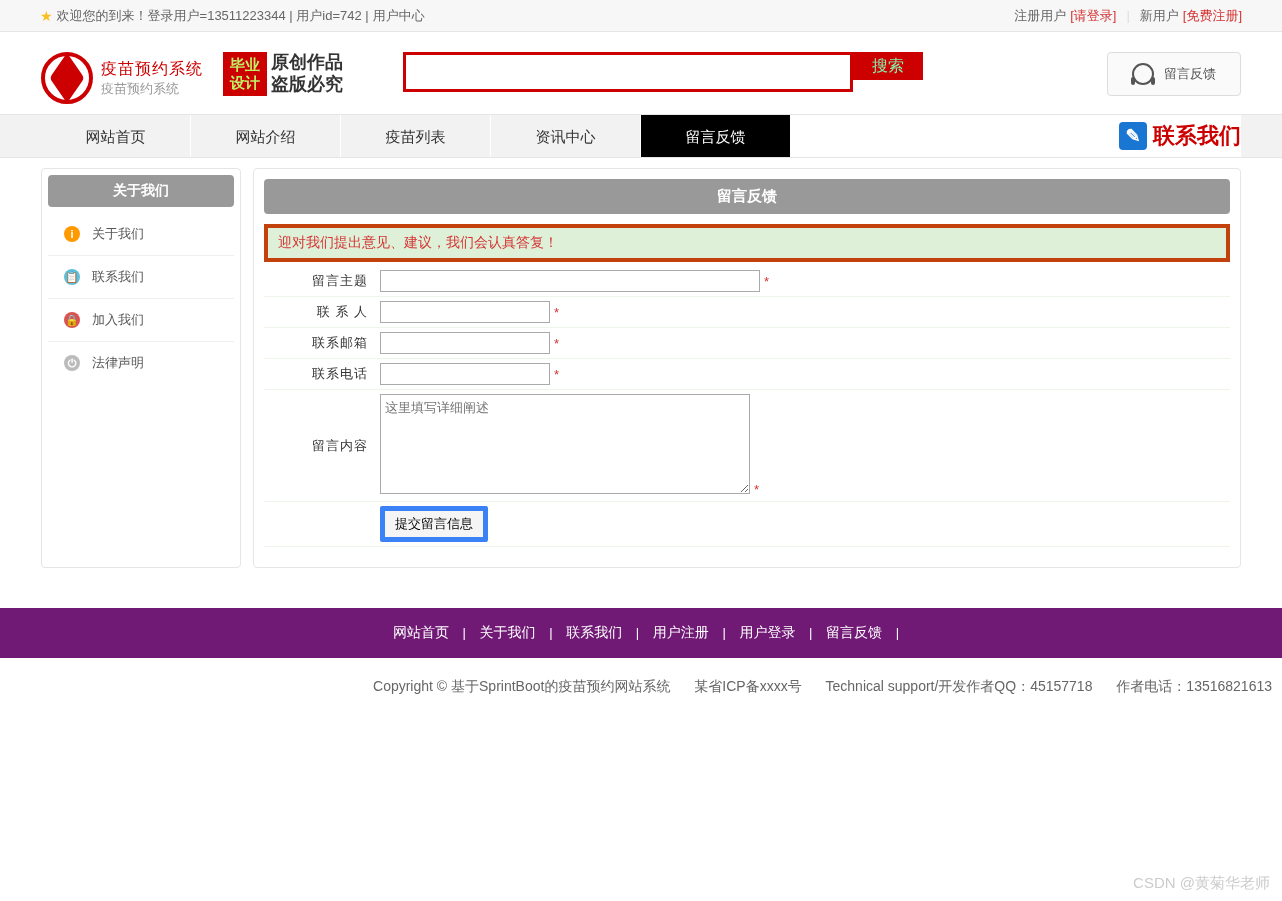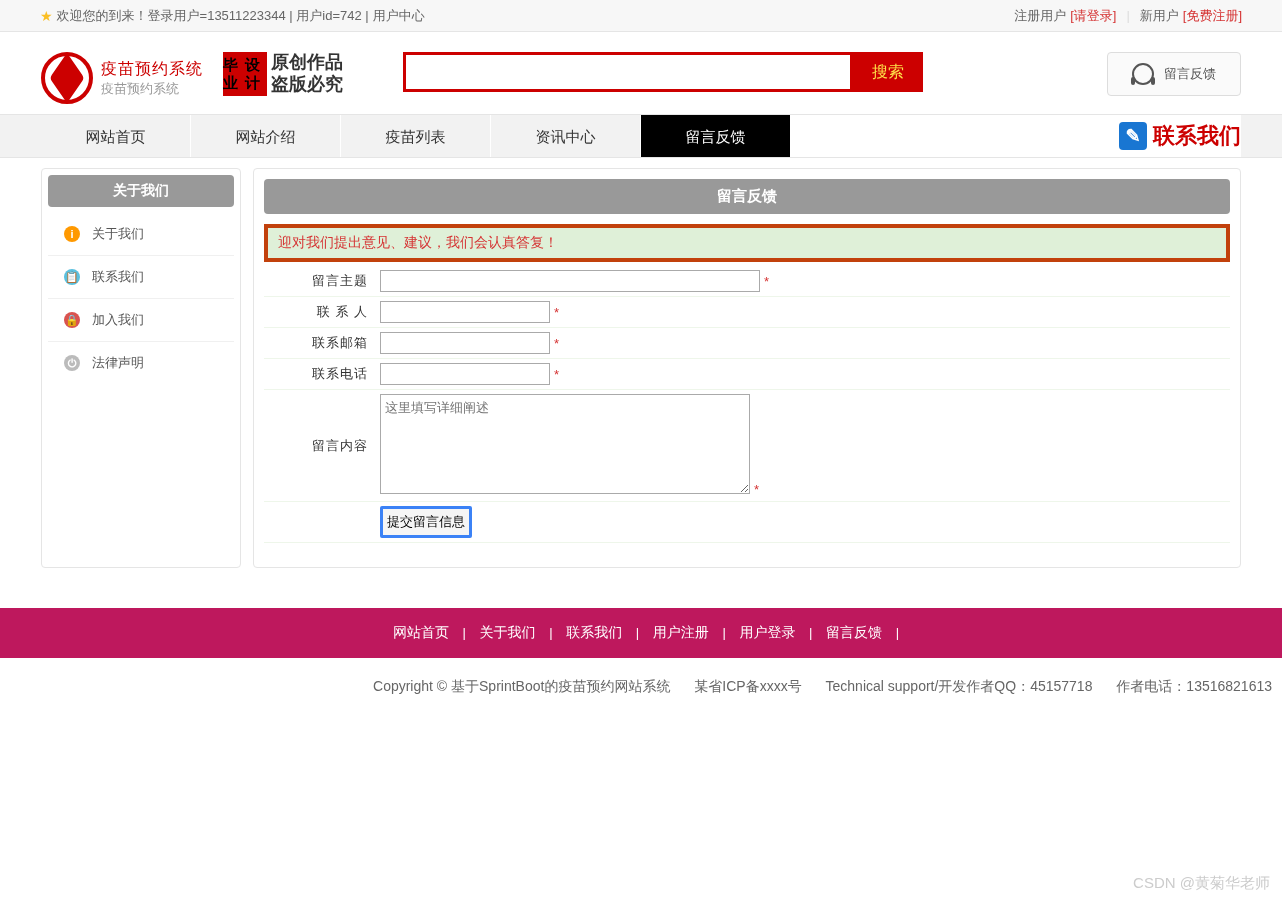--- a/index.html
+++ b/index.html
@@ -10,26 +10,26 @@
     .topbar a { color: #666; text-decoration: none; }
     .topbar .red { color: #d53333; }
     .header { max-width: 1200px; margin: 0 auto; padding: 20px 0 10px 0; display: flex; align-items: flex-start; gap: 20px; }
     .logo-block { display: flex; align-items: center; gap: 8px; }
     .logo-circle { width: 52px; height: 52px; border: 4px solid #c00; border-radius: 50%; position: relative; display:flex;align-items:center;justify-content:center;background:#fff; }
     .logo-circle::after { content:''; position:absolute; width:30px;height:30px;background:#c00;transform:rotate(45deg) skew(10deg,10deg);border-radius:4px; }
     .logo-text { display: flex; flex-direction: column; }
     .logo-text h1 { font-size: 16px; font-weight: normal; color: #c00; letter-spacing: 1px; }
     .logo-text span { font-size: 13px; color: #999; }
     .badge-block { display:flex; align-items:center; gap:4px; }
-    .badge-red { background: #c00; color: #000000; width: 44px; height: 44px; display:flex; flex-direction:row; align-items:center; justify-content:center; font-size:15px; font-weight:bold; line-height:1.2; }
+    .badge-red { background: #c00; color: #bef264; width: 44px; height: 44px; display:flex; flex-direction:column; align-items:center; justify-content:center; font-size:15px; font-weight:bold; line-height:1.2; }
     .badge-script { font-family: "STKaiti","KaiTi",serif; font-size: 18px; font-weight:bold; color:#333; line-height:1.2; }
     .search-block { flex: 1; margin-left: 40px; max-width:520px; }
     .search-row { display: flex; }
     .search-input { flex: 1; height: 40px; border: 3px solid #c00; padding: 0 8px; font-size: 14px; outline:none; }
-    .search-btn { width: 70px; height: 40px; background: #c00; color: #fde047; border: none; font-size: 16px; cursor: pointer; }
+    .search-btn { width: 70px; height: 28px; background: #c00; color: #86efac; border: none; font-size: 16px; cursor: pointer; }
     .keywords { margin-top: 8px; color: #888; font-size: 13px; }
     .keywords span { margin-right: 16px; cursor:pointer; }
     .feedback-btn-wrap { margin-left:auto; }
     .feedback-btn { border: 1px solid #ddd; border-radius: 4px; padding: 10px 24px; display: flex; align-items: center; gap: 10px; cursor: pointer; color:#555; background:#fafafa; }
     .headset-icon { width:22px;height:22px;border:2px solid #555;border-radius:50%;position:relative; }
     .headset-icon::before,.headset-icon::after{content:'';position:absolute;width:4px;height:8px;background:#555;bottom:-2px;border-radius:2px;}
     .headset-icon::before{left:-3px;} .headset-icon::after{right:-3px;}
     .navbar { border-top: 1px solid #e5e5e5; border-bottom: 1px solid #e5e5e5; background:#f2f2f2; height:44px; }
     .navbar-inner { max-width: 1200px; margin: 0 auto; display: flex; align-items:stretch; height:100%; }
     .nav-item { width: 150px; text-align: center; line-height: 44px; font-size: 15px; color: #333; cursor: pointer; background:#f2f2f2; border-right:1px solid #fff; }
@@ -48,22 +48,22 @@
     .content { flex: 1; border: 1px solid #e5e5e5; border-radius: 4px; padding: 10px; min-height:400px; background:#fff; }
     .panel-title { background: #999; color: #fff; text-align: center; padding: 8px 0; border-radius: 4px; font-size: 15px; font-weight:bold; }
     .notice { background: #dff0d8; border: 4px solid #c2410c; color: #d53333; padding: 6px 10px; margin-top: 10px; font-size: 14px; }
     .form-table { width: 100%; margin-top: 4px; border-collapse: collapse; }
     .form-table td { padding: 4px 6px; border-bottom:1px solid #eef6ea; vertical-align:middle; }
     .form-table td.label { width: 110px; text-align: right; color: #333; letter-spacing:1px; }
     .form-table input[type=text] { border: 1px solid #aaa; padding: 2px 4px; font-size:13px; height:22px; }
     .inp-wide{width:380px;} .inp-narrow{width:170px;}
     .form-table textarea { width: 370px; height: 100px; border: 1px solid #aaa; padding: 4px; font-size:13px; resize:both; }
     .req { color: #d53333; margin-left: 4px; }
-    .submit-btn { border: 3px solid #3b82f6; background: #f5f5f5; padding: 4px 4px; cursor: pointer; font-size:13px; border-radius:2px; }
-    .footer-nav { background: #be185d; color: #fff; text-align: center; padding: 16px 0; margin-top: 20px; }
+    .submit-btn { border: 5px solid #3b82f6; background: #f5f5f5; padding: 4px 10px; cursor: pointer; font-size:13px; border-radius:2px; }
+    .footer-nav { background: #701a75; color: #fff; text-align: center; padding: 16px 0; margin-top: 20px; }
     .footer-nav a { color: #fff; text-decoration: none; margin: 0 10px; font-size:14px; }
     .footer-info { text-align: right; color: #666; padding: 20px 0; font-size:14px; }
     .footer-info span{margin:0 10px;}
     .watermark{position:fixed;bottom:8px;right:12px;color:#ccc;font-size:15px;}
   </style>
 </head>
 <body>
 
 <div class="topbar">
   <div class="topbar-left">

